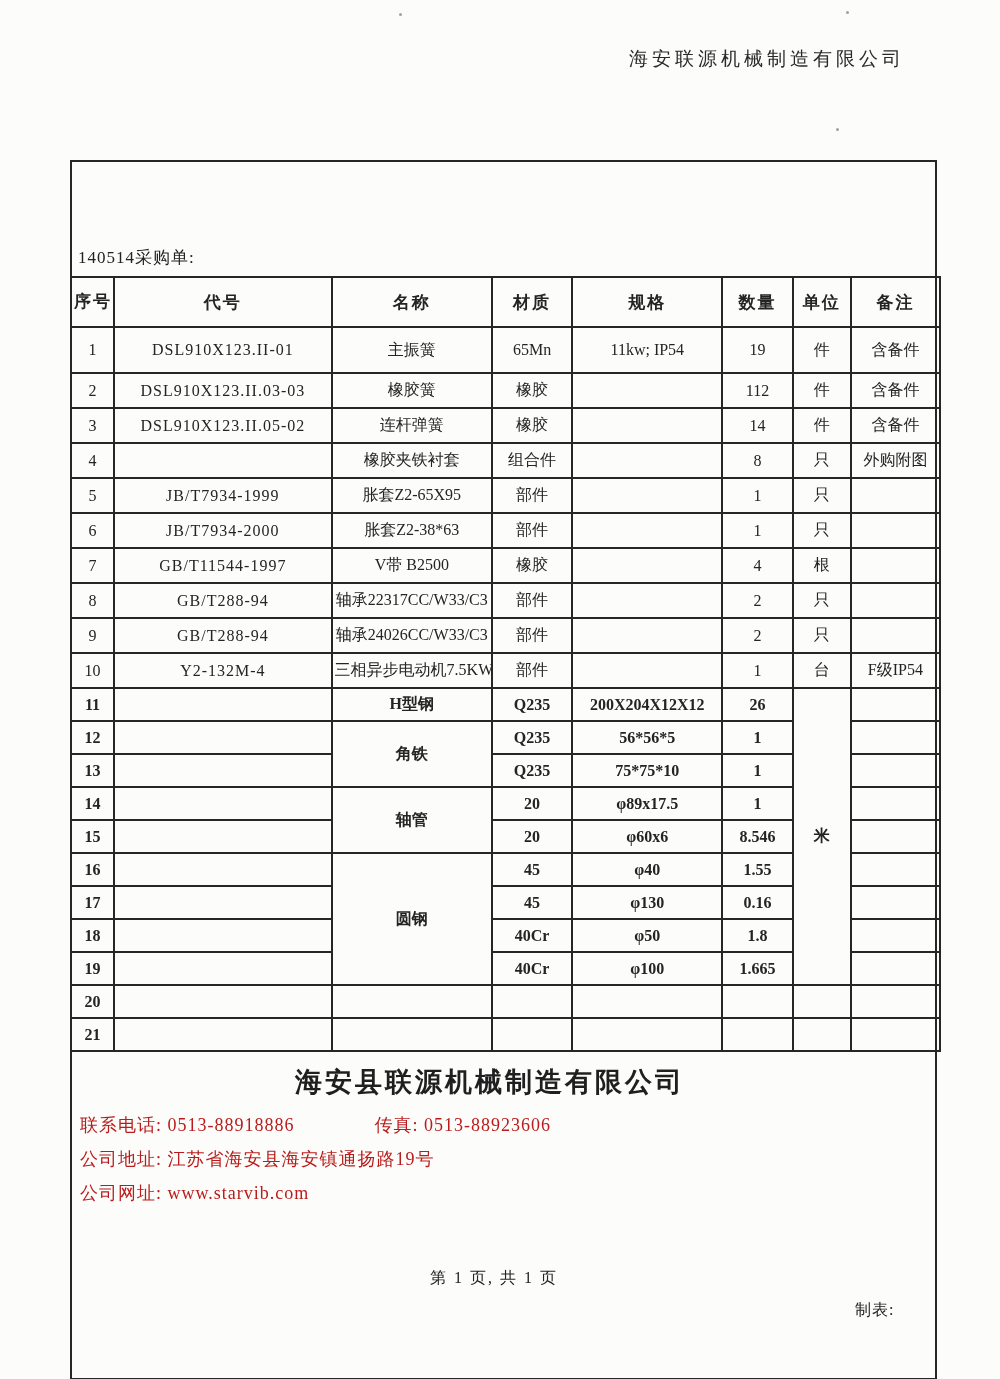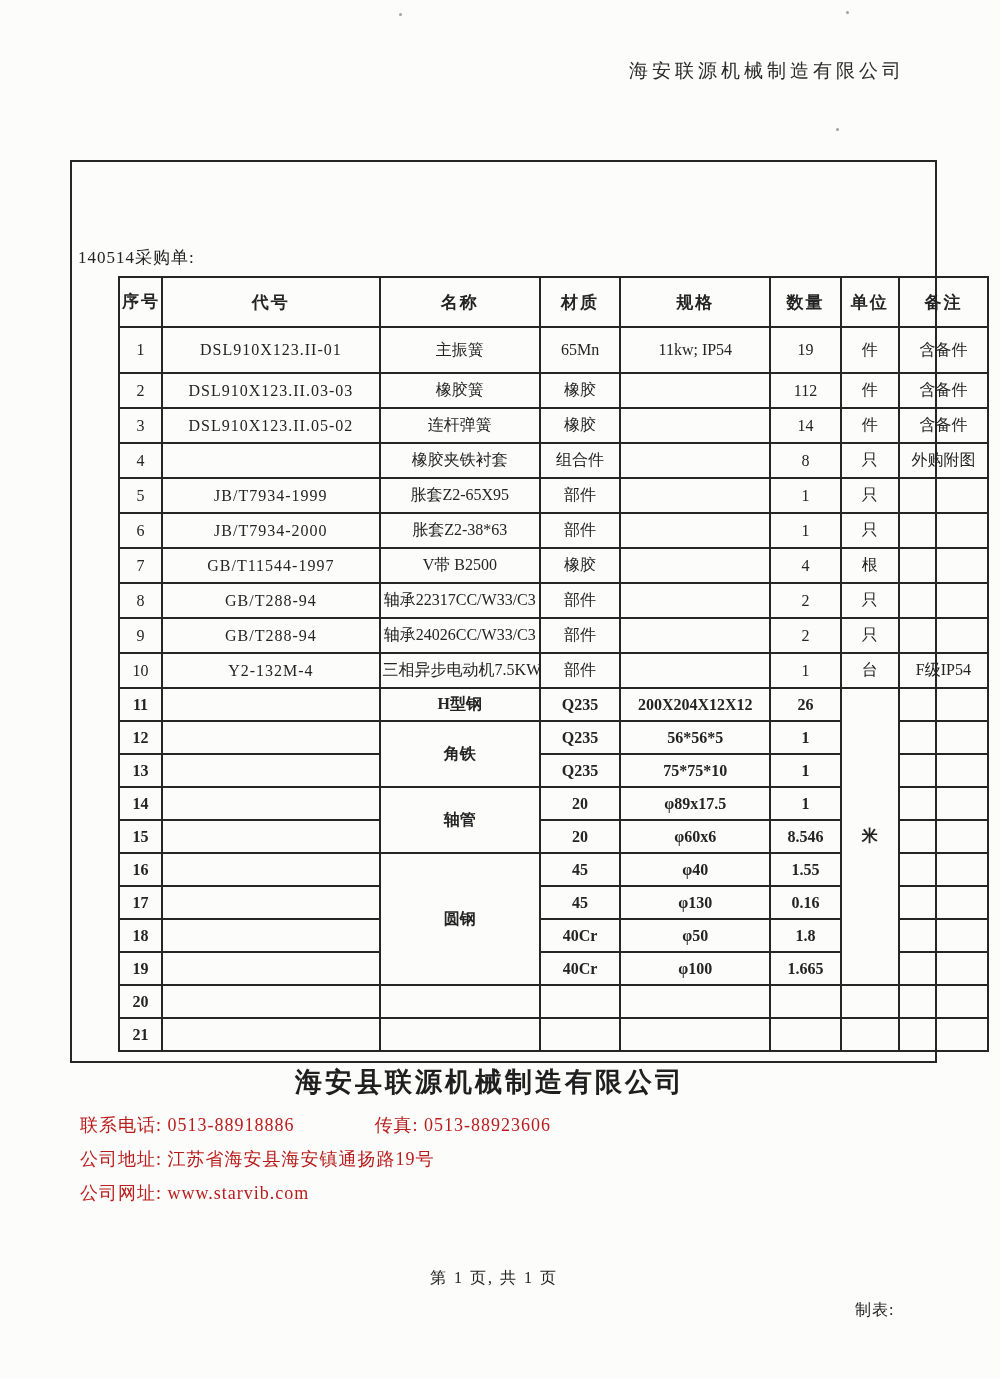--- a/index.html
+++ b/index.html
@@ -9,38 +9,37 @@
   }
   .page {
     position:relative;
     width:1000px; height:1379px;
     background:#fcfcfa;
     color:#222;
     overflow:hidden;
     box-shadow:0 0 6px rgba(0,0,0,.25);
   }
   .top-company {
-    position:absolute; top:58px; right:95px;
+    position:absolute; top:46px; right:95px;
     font-size:19px; letter-spacing:4px; color:#2a2a2a;
   }
   .frame {
     position:absolute; left:70px; top:160px;
-    width:867px; height:903px;
+    width:867px; height:1220px;
     border:2px solid #262626;
   }
   .doc-title {
     position:absolute; left:6px; top:84px;
     font-size:17px; letter-spacing:1px;
   }
   table.purchase {
     position:absolute; left:-2px; top:114px;
     width:871px;
     border-collapse:collapse;
     table-layout:fixed;
-    margin-left:48px;
   }
   table.purchase th, table.purchase td {
     border:2px solid #262626;
     text-align:center; vertical-align:middle;
     font-size:16px; color:#242424;
     overflow:hidden; white-space:nowrap;
     padding:0 2px;
   }
   table.purchase th {
     font-weight:bold; font-size:17px; letter-spacing:2px;

